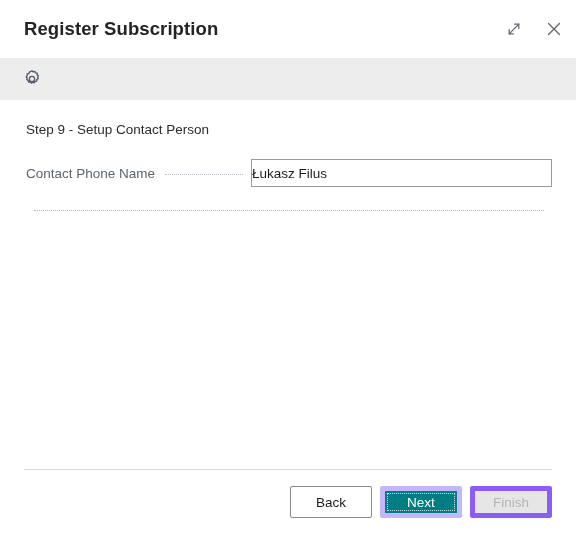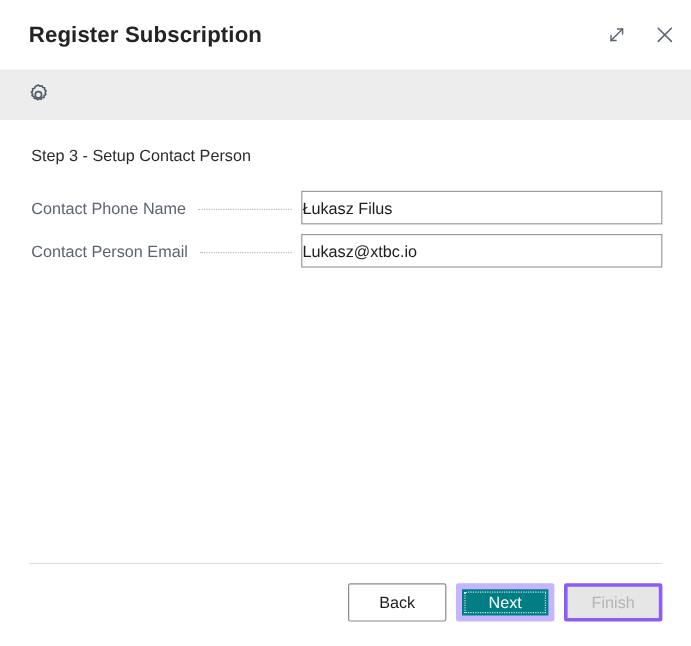--- a/index.html
+++ b/index.html
@@ -178,21 +178,21 @@
   }
   .btn-primary::after {
     content: "";
     position: absolute;
     left: 2px; right: 2px; top: 2px; bottom: 2px;
     border: 1px dotted #bfe3e5;
     pointer-events: none;
   }
   .btn-disabled {
     background: #e6e6e6;
-    border: 3px solid #8b5cf6;
+    border: 5px solid #8b5cf6;
     color: #b5b5b5;
     cursor: default;
   }
 </style>
 </head>
 <body>
 
 <div class="dialog">
 
   <div class="titlebar">
@@ -223,37 +223,33 @@
       <svg width="22" height="22" viewBox="0 0 24 24" aria-hidden="true">
         <g fill="none" stroke="#525c6b" stroke-width="1.5" stroke-linejoin="round">
           <path d="M12 3.2l1.45 1.0 1.72-0.47 0.75 1.6 1.77 0.27 -0.1 1.77 1.4 1.1 -0.85 1.56 0.62 1.67 -1.53 0.9 -0.1 1.77 -1.76 0.25 -0.95 1.5 -1.66 -0.62 -1.5 0.95 -1.2-1.3 -1.77 0.1 -0.45-1.72 -1.6-0.77 0.47-1.7 -1.0-1.46 1.2-1.3 -0.2-1.76 1.72-0.45 0.77-1.6z"></path>
           <circle cx="12" cy="12" r="2.9"></circle>
         </g>
       </svg>
     </div>
   </div>
 
   <div class="content">
-    <div class="step-heading">Step 3 - Setup Contact Person</div>
+    <div class="step-heading">Step 9 - Setup Contact Person</div>
 
     <div class="field-row">
       <span class="field-label">Contact Phone Name</span>
       <span class="leader"></span>
       <span class="field-input-wrap">
         <input class="field-input" type="text" value="Łukasz Filus" style="">
       </span>
     </div>
 
 
     <div class="field-row">
-      <span class="field-label">Contact Person Email</span>
       <span class="leader"></span>
-      <span class="field-input-wrap">
-        <input class="field-input" type="text" value="Lukasz@xtbc.io" style="">
-      </span>
     </div>
   </div>
 
   <div class="footer">
     <div class="footer-sep"></div>
     <div class="footer-buttons">
       <button class="btn btn-default">Back</button>
       <button class="btn btn-primary">Next</button>
       <button class="btn btn-disabled" disabled="">Finish</button>
     </div>

